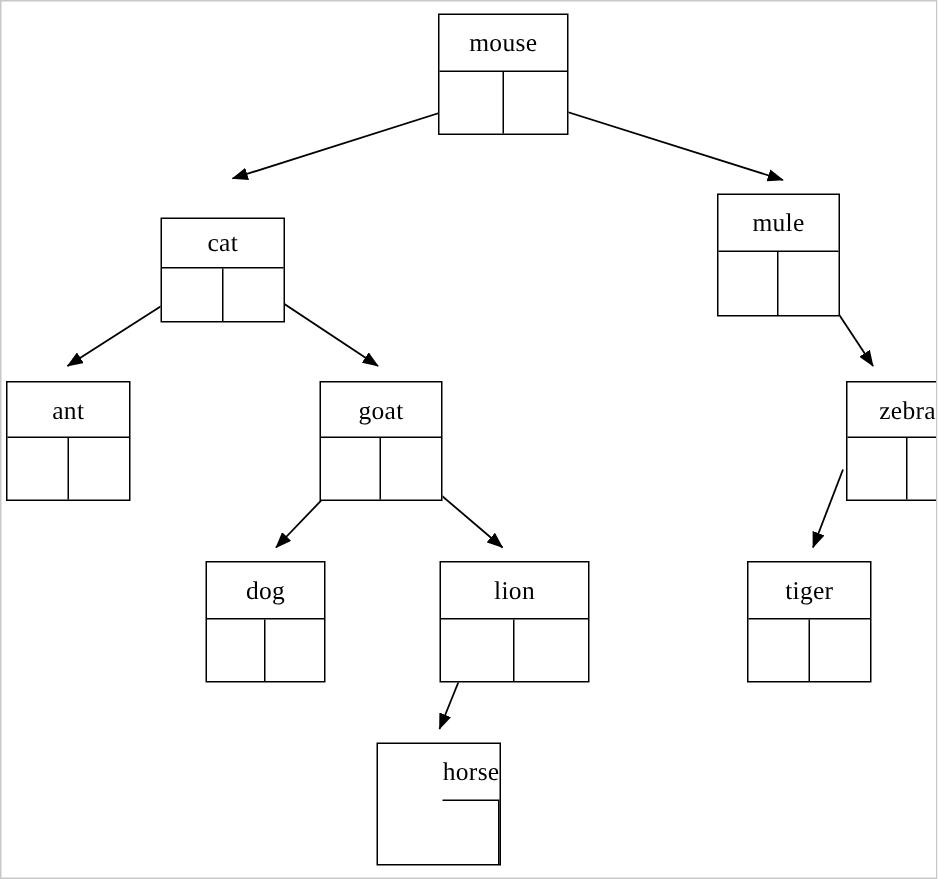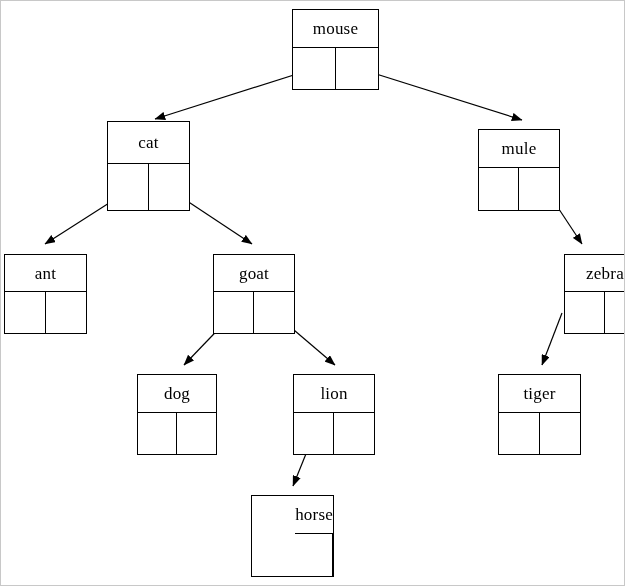--- a/index.html
+++ b/index.html
@@ -88,21 +88,21 @@
   </svg>
 
   <div id="nodes-group">
       <div class="node" style="left: 291px; top: 8px; width: 87px; height: 81px;">
         <div class="node-label">mouse</div>
         <div class="node-ptrs">
           <div class="ptr-cell left"></div>
           <div class="ptr-cell right"></div>
         </div>
       </div>
-      <div class="node" style="left: 106px; top: 120px; width: 83px; height: 90px;">
+      <div class="node" style="left: 106px; top: 144px; width: 83px; height: 70px;">
         <div class="node-label">cat</div>
         <div class="node-ptrs">
           <div class="ptr-cell left"></div>
           <div class="ptr-cell right"></div>
         </div>
       </div>
       <div class="node" style="left: 477px; top: 128px; width: 82px; height: 82px;">
         <div class="node-label">mule</div>
         <div class="node-ptrs">
           <div class="ptr-cell left"></div>
@@ -130,21 +130,21 @@
           <div class="ptr-cell right"></div>
         </div>
       </div>
       <div class="node" style="left: 136px; top: 373px; width: 80px; height: 81px;">
         <div class="node-label">dog</div>
         <div class="node-ptrs">
           <div class="ptr-cell left"></div>
           <div class="ptr-cell right"></div>
         </div>
       </div>
-      <div class="node" style="left: 292px; top: 373px; width: 82px; height: 81px;">
+      <div class="node" style="left: 292px; top: 373px; width: 100px; height: 81px;">
         <div class="node-label">lion</div>
         <div class="node-ptrs">
           <div class="ptr-cell left"></div>
           <div class="ptr-cell right"></div>
         </div>
       </div>
       <div class="node" style="left: 497px; top: 373px; width: 83px; height: 81px;">
         <div class="node-label">tiger</div>
         <div class="node-ptrs">
           <div class="ptr-cell left"></div>

